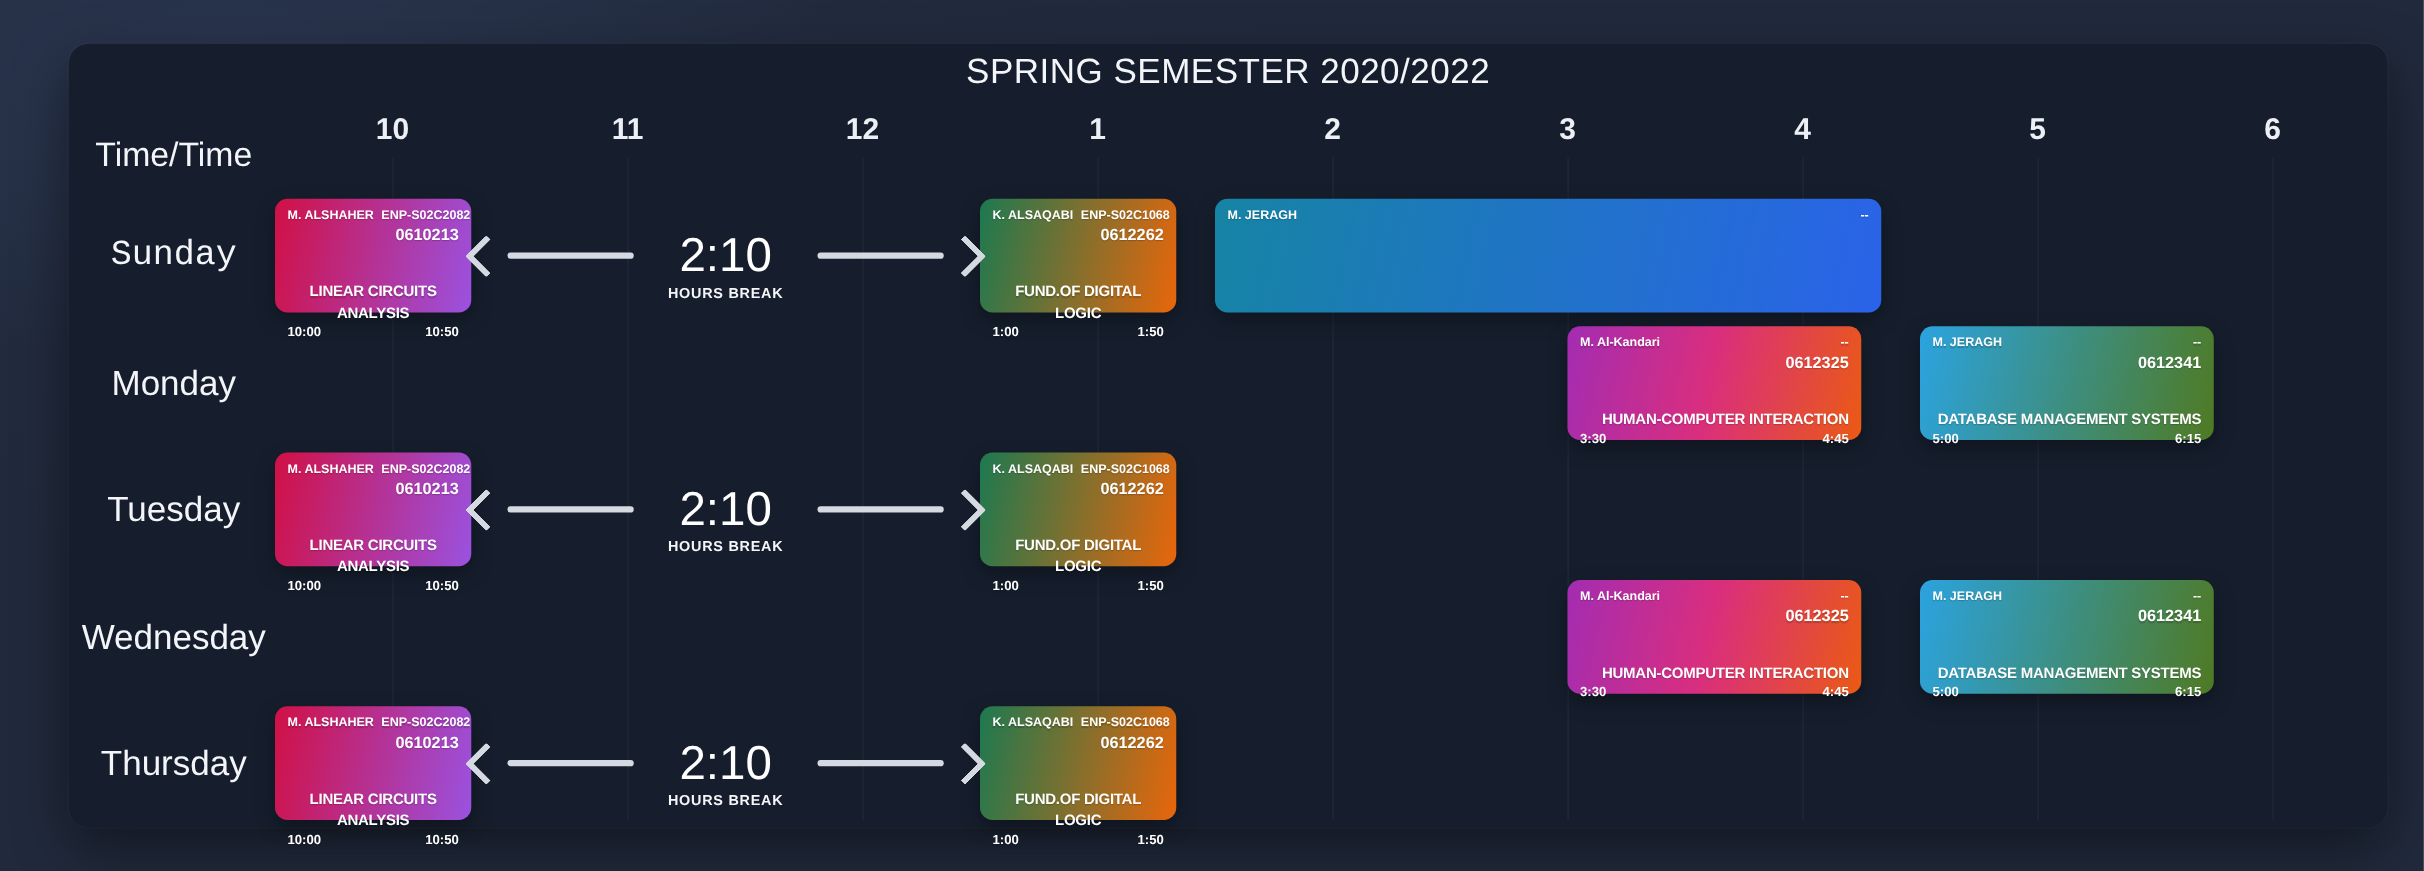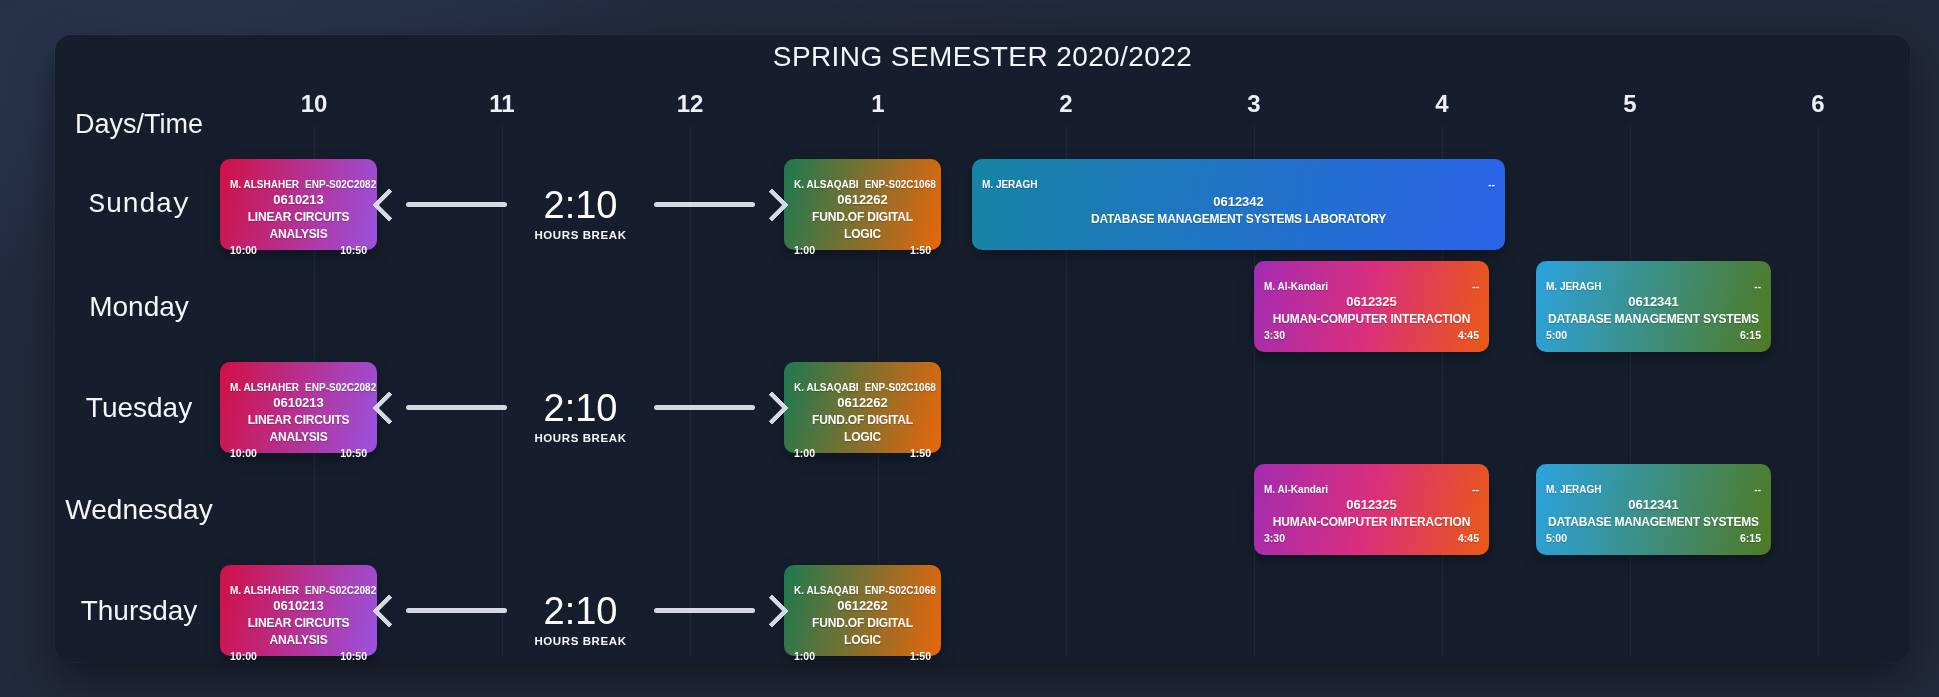--- a/index.html
+++ b/index.html
@@ -31,34 +31,34 @@
     position:absolute;top:126px;height:530px;width:1px;
     background:rgba(255,255,255,.05);
   }
   .day-label{
     position:absolute;left:48px;width:182px;
     display:flex;align-items:center;justify-content:center;
     font-size:28px;color:#f3f5f9;
   }
   .card{
     position:absolute;border-radius:10px;color:#fff;
-    padding:20px 10px;box-sizing:border-box;
+    padding:8px 10px;box-sizing:border-box;
     display:flex;flex-direction:column;justify-content:space-between;
     box-shadow:0 6px 16px rgba(0,0,0,.32);
     text-shadow:0 1px 1px rgba(0,0,0,.22);
     cursor:pointer;
   }
   .card-top,.card-bottom{
     display:flex;justify-content:space-between;align-items:center;
     font-size:10px;font-weight:700;white-space:nowrap;gap:6px;
   }
   .card-bottom{font-size:10.5px;gap:12px;}
   .card-mid{
-    flex:1;display:flex;flex-direction:column;align-items:center;justify-content:center;
-    text-align:center;line-height:1.4;padding:1px 0;
+    flex:1;display:flex;flex-direction:column;align-items:flex-end;justify-content:center;
+    text-align:center;line-height:1.4;padding:1px 0;gap:28px;
   }
   .card-number{font-size:13px;font-weight:700;}
   .card-name{font-size:12px;font-weight:700;letter-spacing:-.2px;}
   .break{
     position:absolute;display:flex;align-items:center;gap:21px;
   }
   .bk-chev{
     width:19px;height:19px;flex:none;border-radius:2px;
   }
   .bk-chev.left{
@@ -75,21 +75,21 @@
   .bk-sub{
     position:absolute;top:calc(100% + 5px);left:50%;transform:translateX(-50%);
     font-size:11.5px;font-weight:700;letter-spacing:.6px;white-space:nowrap;color:#f4f6f9;
   }
 </style>
 </head>
 <body>
 
 <div class="panel"></div>
 <div class="title">SPRING SEMESTER 2020/2022</div>
-<div class="corner-label">Days/Time</div>
+<div class="corner-label">Time/Time</div>
 <div id="grid">
     <div class="grid-line" style="left: 314px;"></div>
     <div class="time-label" style="left: 314px;">10</div>
     <div class="grid-line" style="left: 502px;"></div>
     <div class="time-label" style="left: 502px;">11</div>
     <div class="grid-line" style="left: 690px;"></div>
     <div class="time-label" style="left: 690px;">12</div>
     <div class="grid-line" style="left: 878px;"></div>
     <div class="time-label" style="left: 878px;">1</div>
     <div class="grid-line" style="left: 1066px;"></div>
@@ -133,24 +133,20 @@
       <div class="card-bottom">
         <div class="">1:00</div>
         <div class="">1:50</div>
       </div>
     </div>
     <div class="card" style="left: 972px; width: 533px; top: 159px; height: 91px; background: linear-gradient(102deg, rgb(22, 132, 164), rgb(42, 99, 233));">
       <div class="card-top">
         <div class="">M. JERAGH</div>
         <div class="">--</div>
       </div>
-      <div class="card-mid">
-        <div class="card-number">0612342</div>
-        <div class="card-name">DATABASE MANAGEMENT SYSTEMS LABORATORY</div>
-      </div>
     </div>
     <div class="card" style="left: 1254px; width: 235px; top: 261px; height: 91px; background: linear-gradient(102deg, rgb(163, 44, 178), rgb(217, 46, 126) 48%, rgb(234, 90, 20));">
       <div class="card-top">
         <div class="">M. Al-Kandari</div>
         <div class="">--</div>
       </div>
       <div class="card-mid">
         <div class="card-number">0612325</div>
         <div class="card-name">HUMAN-COMPUTER INTERACTION</div>
       </div>

